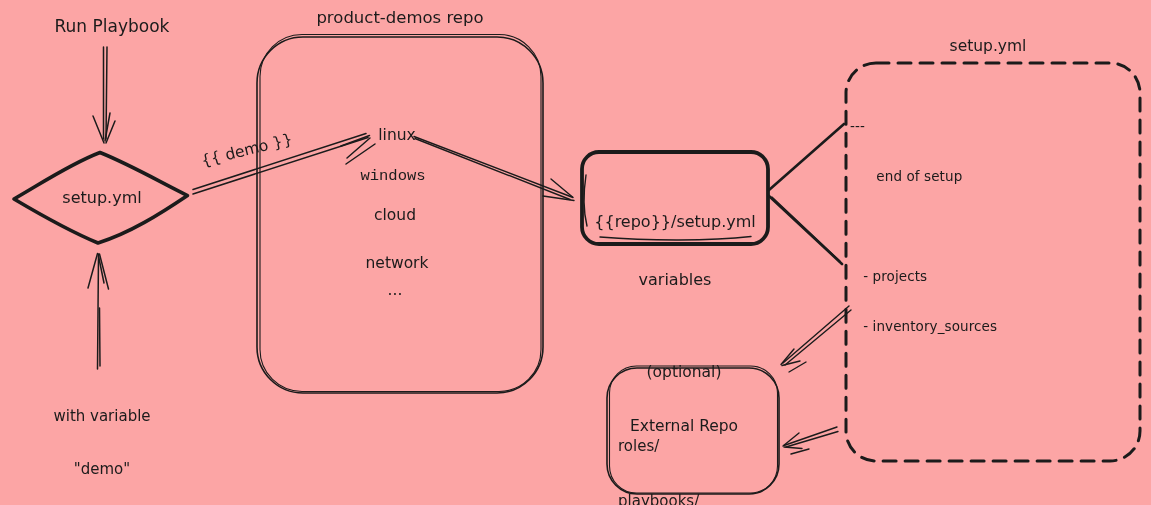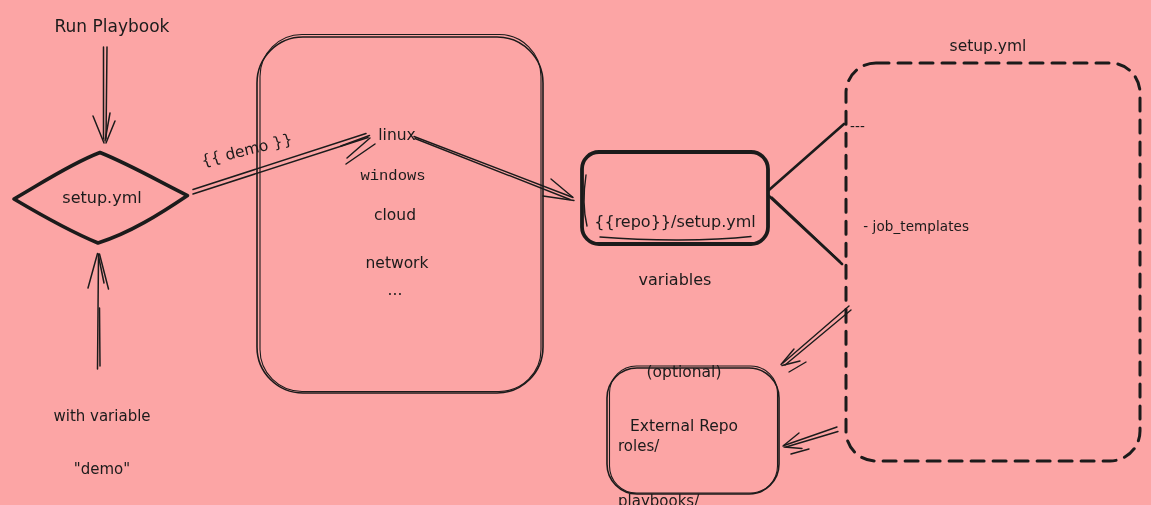--- a/index.html
+++ b/index.html
@@ -117,40 +117,43 @@
 
   <div class="txt ctr" style="left:112px;top:27px;font-size:17px;">Run Playbook</div>
 
   <div class="txt ctr" style="left:102px;top:198px;font-size:16px;">setup.yml</div>
 
   <div class="txt ctrx two-line" style="left:102px;top:373px;font-size:15px;">
     <div>with variable</div>
     <div>"demo"</div>
   </div>
 
+  <div class="txt ctr title" style="left:400px;top:18px;font-size:16.5px;">product-demos repo</div>
 
   <div class="txt rot" style="left:247px;top:151px;font-size:15.5px;">{{ demo }}</div>
 
   <div class="txt ctr repo-item" style="left:397px;top:136px;">linux</div>
   <div class="txt ctr repo-item" style="left:393px;top:177px;font-family:Liberation Mono, monospace;">windows</div>
   <div class="txt ctr repo-item" style="left:395px;top:216px;text-align:right;">cloud</div>
   <div class="txt ctr repo-item" style="left:397px;top:264px;">network</div>
   <div class="txt ctr repo-item" style="left:395px;top:291px;">...</div>
 
   <div class="txt ctrx vars-text" style="left:675px;top:176px;">
     <div>{{repo}}/setup.yml</div>
     <div>variables</div>
   </div>
 
   <div class="txt ctr" style="left:988px;top:47px;font-size:15.5px;">setup.yml</div>
 
   <div class="txt yaml">
     <div class="yline">---</div>
+    <div class="yline">      end of setup</div>
     <div class="yline"></div>
-    <div class="yline">   - job_templates</div>
+    <div class="yline">   - projects</div>
+    <div class="yline">   - inventory_sources</div>
     
     
     
     
     
     
     
     
     
     

